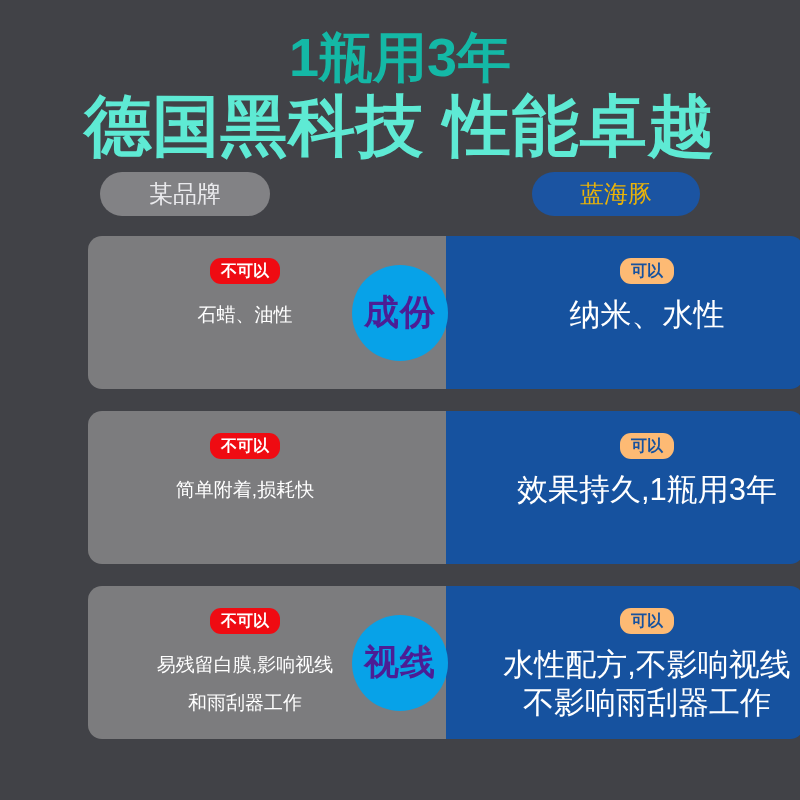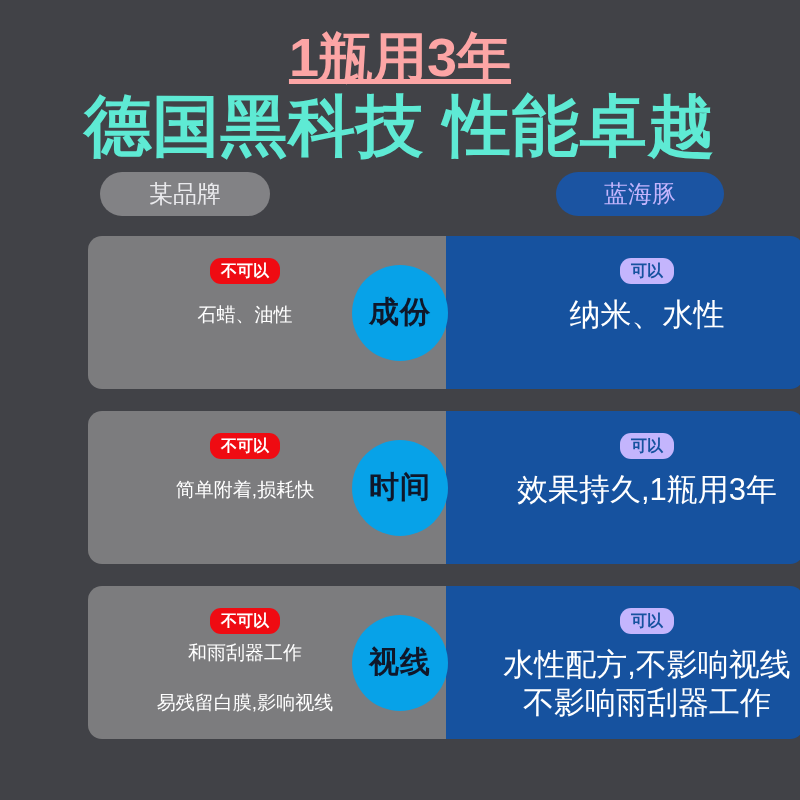--- a/index.html
+++ b/index.html
@@ -15,27 +15,26 @@
     position: relative;
   }
 
   
   .header {
     width: 800px;
     padding-top: 26px;
     text-align: center;
   }
   .title-line1 {
-    color: #fca5a5;
+    color: #14b8a6;
     font-size: 54px;
     font-weight: bold;
     line-height: 62px;
     letter-spacing: 0px;
     white-space: nowrap;
-    text-decoration: underline;
   }
   .title-line2 {
     color: #5eead4;
     font-size: 67px;
     font-weight: bold;
     line-height: 76px;
     letter-spacing: 1px;
     white-space: nowrap;
   }
 
@@ -57,24 +56,24 @@
     font-weight: normal;
     white-space: nowrap;
   }
   .pill-left {
     left: 100px;
     width: 170px;
     background: #828285;
     color: #e9e9ec;
   }
   .pill-right {
-    left: 556px;
+    left: 532px;
     width: 168px;
     background: #1b54a2;
-    color: #c4b5fd;
+    color: #eab308;
   }
 
   
   .rows {
     position: relative;
     width: 800px;
     margin-top: 8px;
   }
   .row {
     position: relative;
@@ -114,21 +113,21 @@
     line-height: 22px;
     padding: 2px 11px;
     border-radius: 11px;
     white-space: nowrap;
   }
   .badge-no {
     background: #ef0b12;
     color: #ffffff;
   }
   .badge-yes {
-    background: #c4b5fd;
+    background: #fdba74;
     color: #16529f;
   }
 
   .half-text {
     margin-top: 12px;
     color: #ffffff;
     font-size: 25px;
     line-height: 38px;
     white-space: nowrap;
   }
@@ -142,22 +141,22 @@
   
   .circle {
     position: absolute;
     left: 50%;
     top: 50%;
     transform: translate(-50%, -50%);
     width: 96px;
     height: 96px;
     border-radius: 50%;
     background: #07a2e8;
-    color: #0f172a;
-    font-size: 30px;
+    color: #4c1d95;
+    font-size: 35px;
     font-weight: bold;
     display: flex;
     align-items: center;
     justify-content: center;
     letter-spacing: 1px;
     z-index: 5;
   }
 </style>
 </head>
 <body>
@@ -196,29 +195,28 @@
         <div class="badge badge-no">不可以</div>
         <div class="half-text">简单附着,损耗快</div>
       </div>
     </div>
     <div class="half half-right">
       <div class="inner">
         <div class="badge badge-yes">可以</div>
         <div class="half-text">效果持久,1瓶用3年</div>
       </div>
     </div>
-    <div class="circle">时间</div>
   </div>
 
   <div class="row row-3">
     <div class="half half-left">
       <div class="inner">
         <div class="badge badge-no">不可以</div>
+        <div class="half-text">易残留白膜,影响视线</div>
         <div class="half-text" style="margin-top:0">和雨刮器工作</div>
-        <div class="half-text">易残留白膜,影响视线</div>
       </div>
     </div>
     <div class="half half-right">
       <div class="inner">
         <div class="badge badge-yes">可以</div>
         <div class="half-text">水性配方,不影响视线</div>
         <div class="half-text" style="margin-top:0">不影响雨刮器工作</div>
       </div>
     </div>
     <div class="circle">视线</div>

